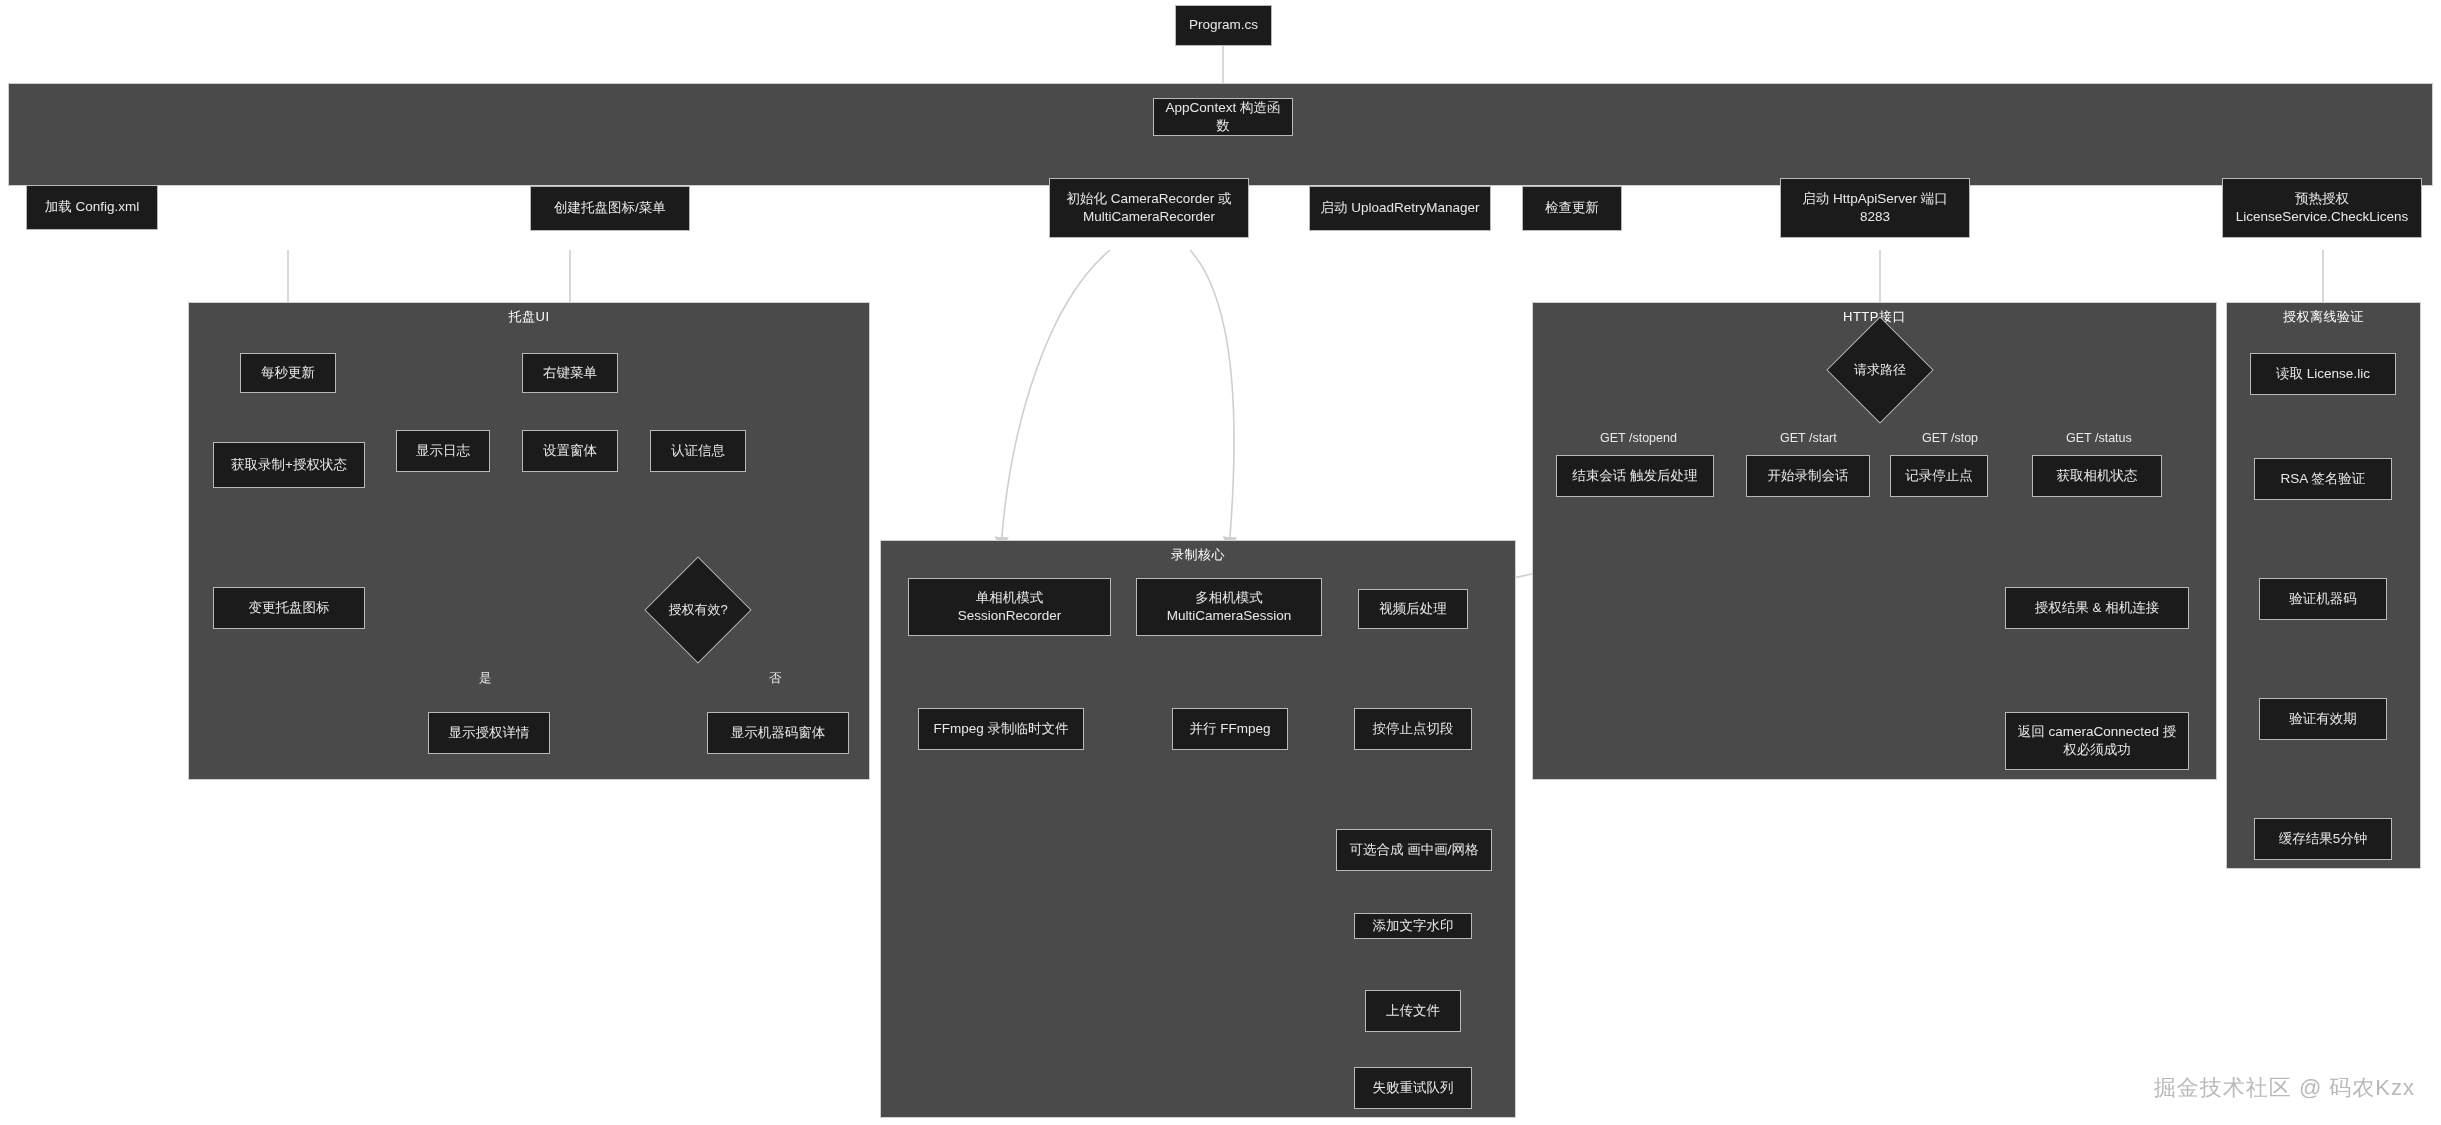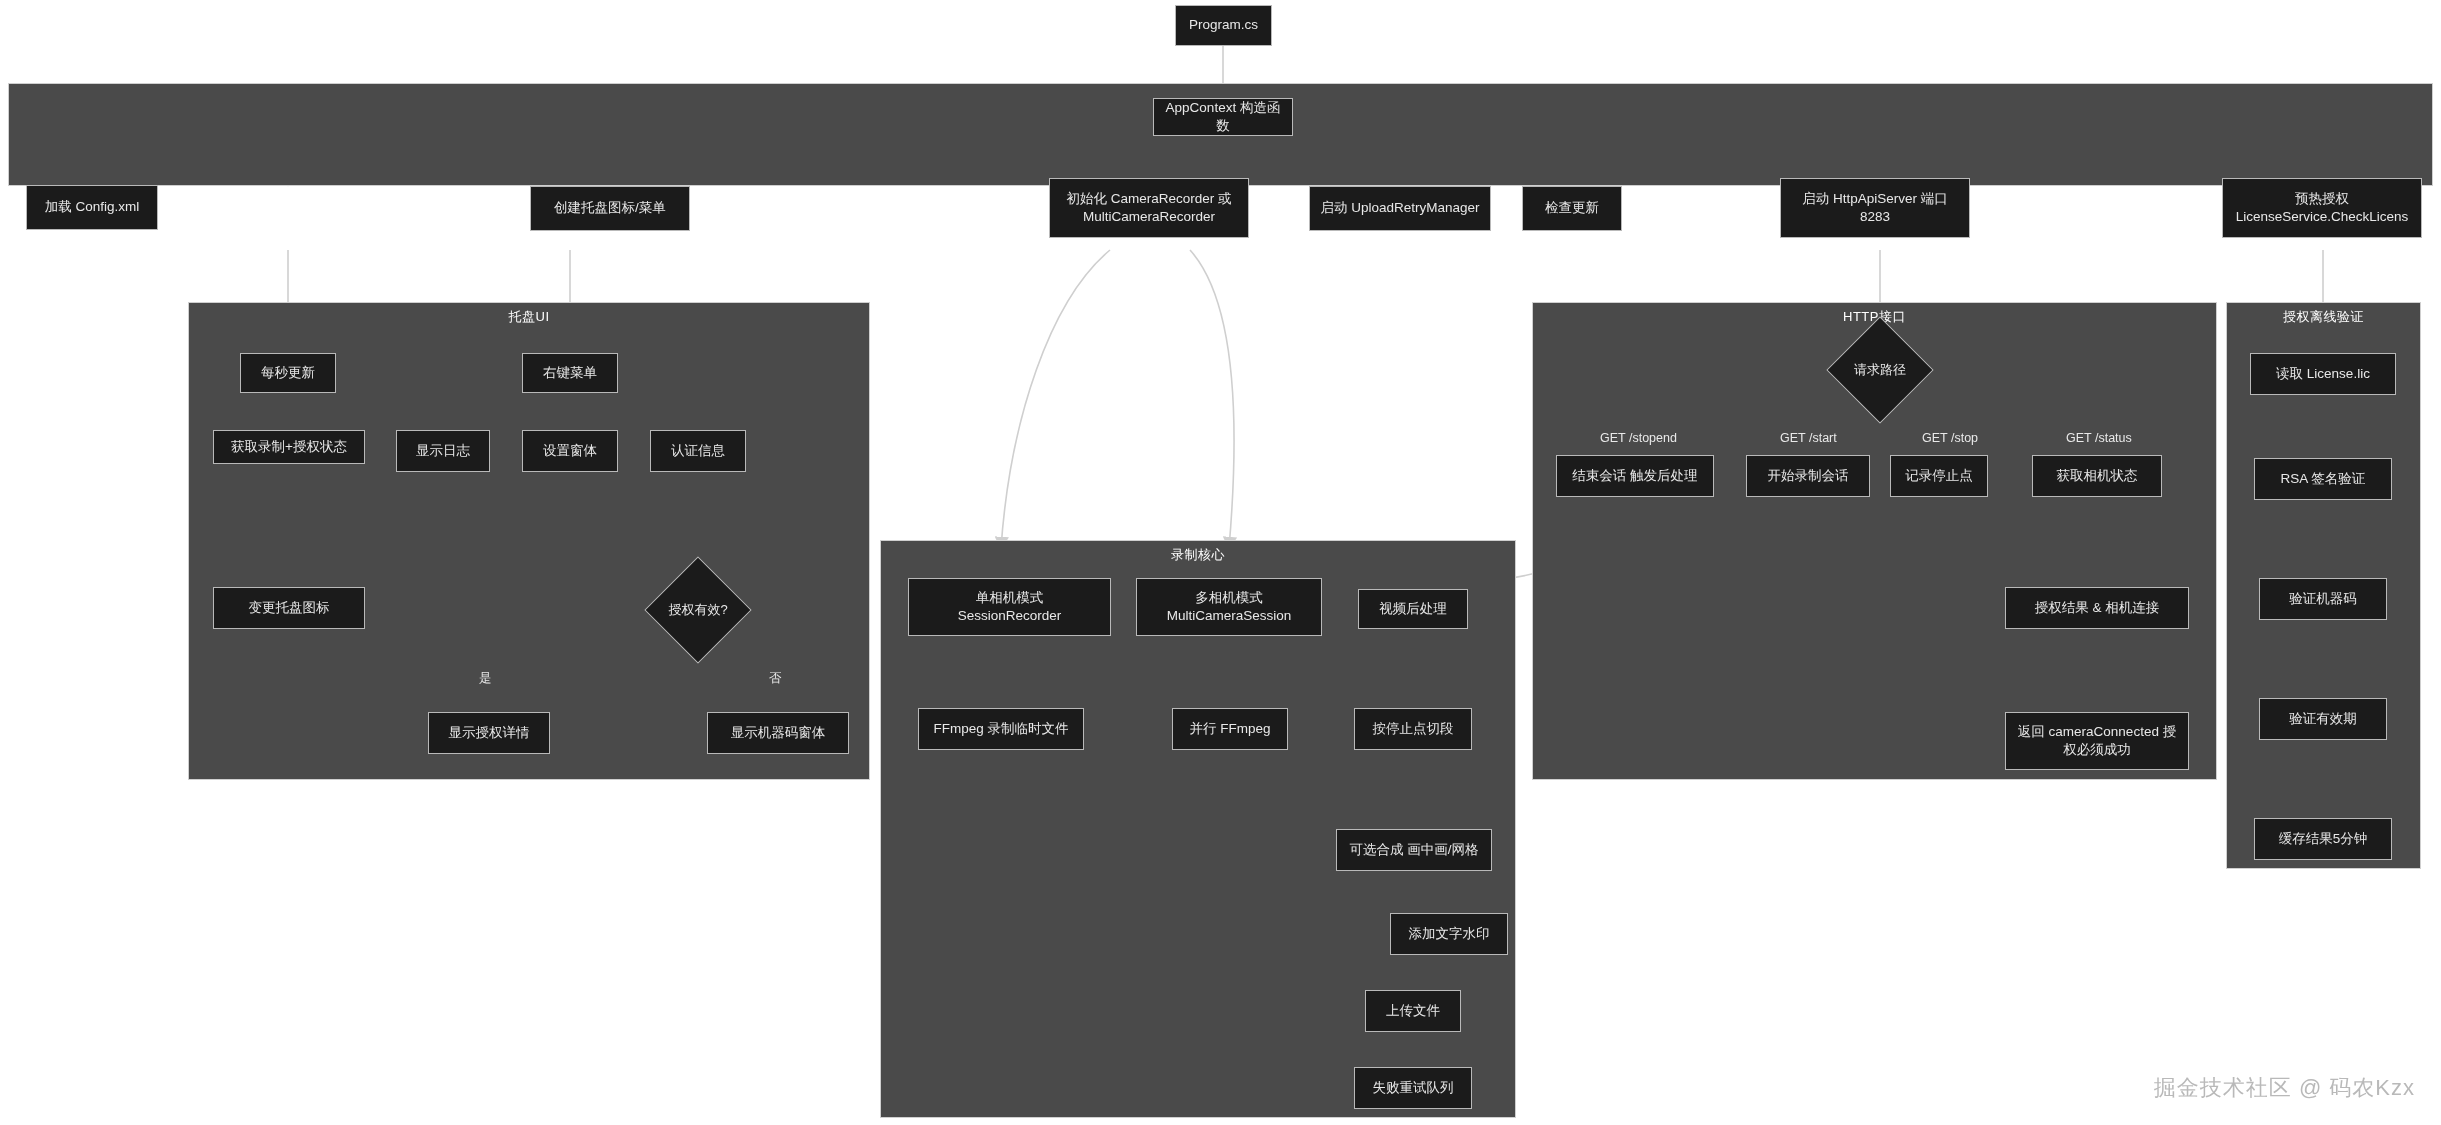--- a/index.html
+++ b/index.html
@@ -161,21 +161,21 @@
   <div class="group" style="left:188px;top:302px;width:682px;height:478px;">
     <div class="group-title">托盘UI</div>
   </div>
 
   <div class="node" style="left:240px;top:353px;width:96px;height:40px;">
     <span>每秒更新</span>
   </div>
   <div class="node" style="left:522px;top:353px;width:96px;height:40px;">
     <span>右键菜单</span>
   </div>
-  <div class="node" style="left:213px;top:430px;width:152px;height:34px;">
+  <div class="node" style="left:213px;top:442px;width:152px;height:46px;">
     <span>获取录制+授权状态</span>
   </div>
   <div class="node" style="left:396px;top:430px;width:94px;height:42px;">
     <span>显示日志</span>
   </div>
   <div class="node" style="left:522px;top:430px;width:96px;height:42px;">
     <span>设置窗体</span>
   </div>
   <div class="node" style="left:650px;top:430px;width:96px;height:42px;">
     <span>认证信息</span>
@@ -218,21 +218,21 @@
   </div>
   <div class="node" style="left:1172px;top:708px;width:116px;height:42px;">
     <span>并行 FFmpeg</span>
   </div>
   <div class="node" style="left:1354px;top:708px;width:118px;height:42px;">
     <span>按停止点切段</span>
   </div>
   <div class="node" style="left:1336px;top:829px;width:156px;height:42px;">
     <span>可选合成 画中画/网格</span>
   </div>
-  <div class="node" style="left:1354px;top:913px;width:118px;height:42px;margin-left:36px;">
+  <div class="node" style="left:1354px;top:913px;width:118px;height:26px;">
     <span>添加文字水印</span>
   </div>
   <div class="node" style="left:1365px;top:990px;width:96px;height:42px;">
     <span>上传文件</span>
   </div>
   <div class="node" style="left:1354px;top:1067px;width:118px;height:42px;">
     <span>失败重试队列</span>
   </div>
 
   <div class="group" style="left:1532px;top:302px;width:685px;height:478px;">

